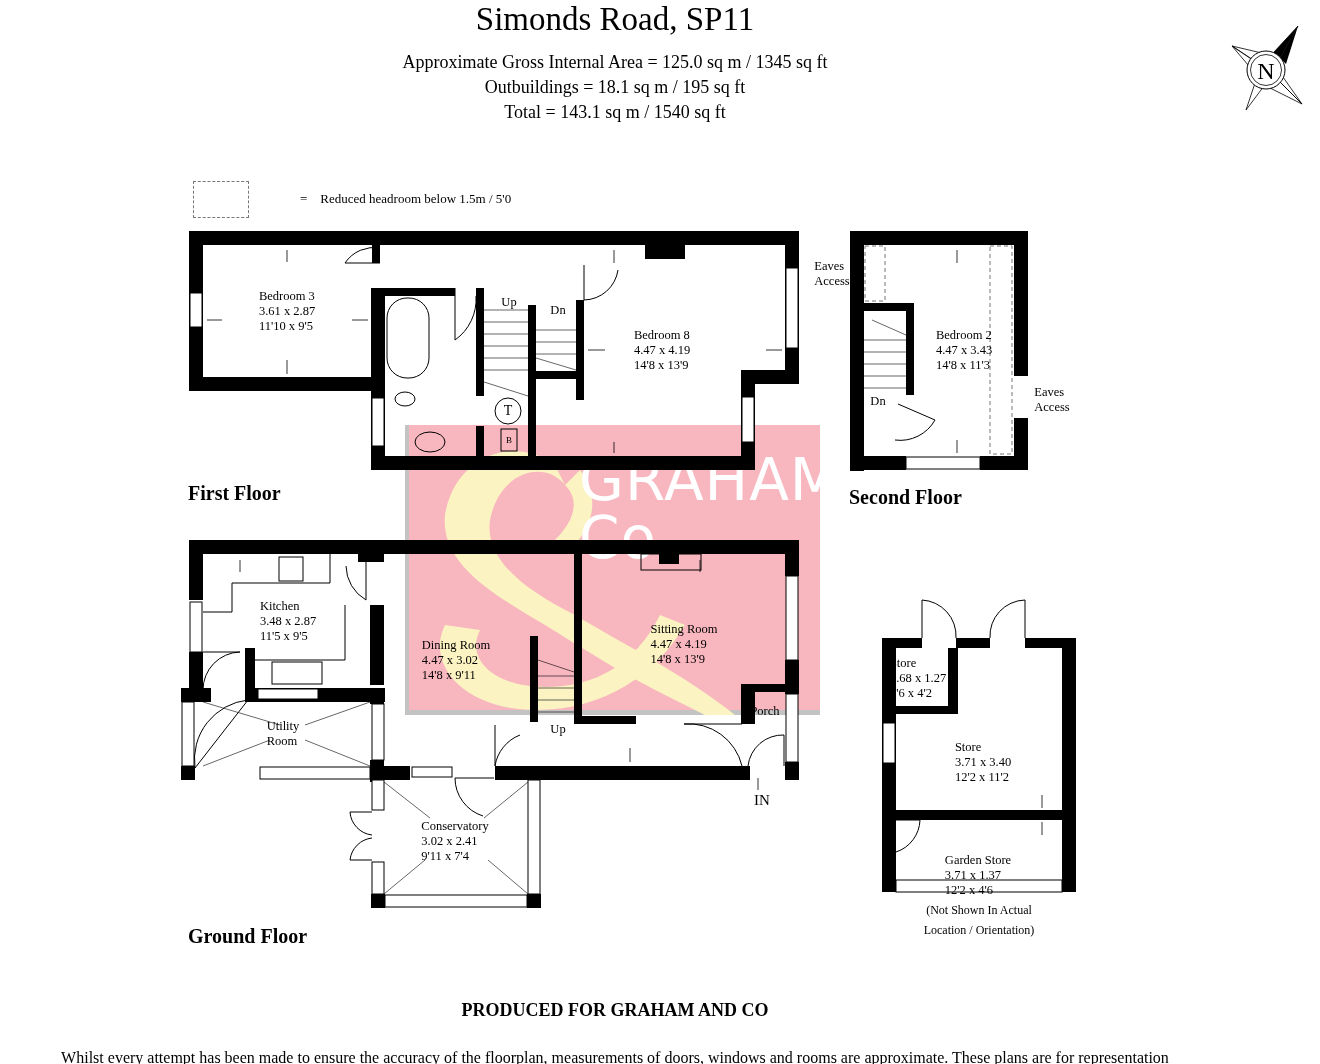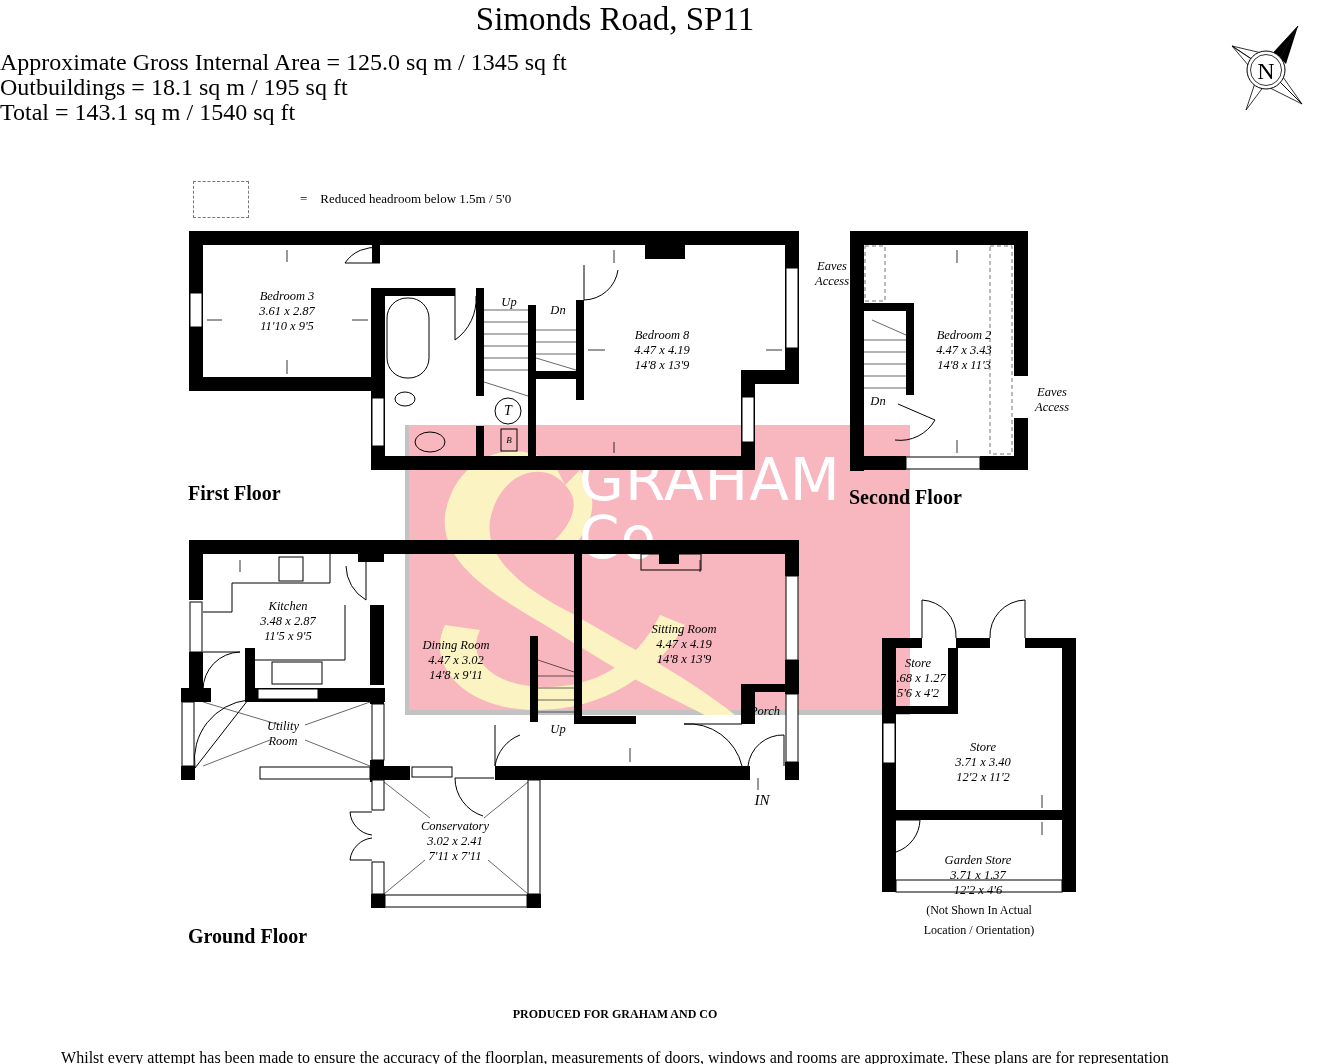--- a/index.html
+++ b/index.html
@@ -1,29 +1,29 @@
 <!DOCTYPE html>
 <html><head>
 <meta charset="utf-8">
 <style>
   html, body { margin: 0; padding: 0; background: #ffffff; }
   body { width: 1320px; height: 1064px; position: relative; overflow: hidden; font-family: "Liberation Serif", serif; color: #000; }
   .abs { position: absolute; }
   .title { left: 0; width: 1230px; top: 0; text-align: center; font-weight: normal; font-size: 33px; line-height: 38px; }
-  .area-line { left: 0; width: 1230px; text-align: left; font-size: 24px; line-height: 25px; }
+  .area-line { left: 0; width: 1230px; text-align: center; font-size: 18px; line-height: 25px; }
   .compass { left: 1226px; top: 22px; width: 80px; height: 96px; }
   .legend-box { left: 193px; top: 181px; width: 56px; height: 37px; border: 1px dashed #777; box-sizing: border-box; }
   .legend-text { left: 267px; top: 191px; font-size: 13px; margin-left: 33px; }
   .floor-label { font-weight: bold; font-size: 20px; text-align: right; }
-  .room { position: absolute; text-align: center; font-size: 12.5px; line-height: 15px; white-space: nowrap; transform: translateX(-50%); font-style: italic; }
+  .room { position: absolute; text-align: left; font-size: 12.5px; line-height: 15px; white-space: nowrap; transform: translateX(-50%); }
   .note { text-align: center; font-size: 12px; line-height: 20px; white-space: nowrap; transform: translateX(-50%); }
-  .footer-title { left: 0; width: 1230px; top: 1000px; text-align: center; font-weight: bold; font-size: 12px; margin-top: 7px; }
+  .footer-title { left: 0; width: 1230px; top: 1000px; text-align: center; font-weight: bold; font-size: 18px; }
   .footer-text { left: 0; width: 1230px; top: 1019px; text-align: center; font-size: 16px; line-height: 21px; margin-top: 28px; }
   svg.plan { position: absolute; left: 0; top: 0; }
-  .wm { position: absolute; left: 405px; top: 425px; width: 505px; height: 290px; background: #f7aab5; opacity: 0.85; border-left: 4px solid #b9b9b9; border-bottom: 5px solid #b9b9b9; box-sizing: border-box; }
+  .wm { position: absolute; left: 405px; top: 425px; width: 415px; height: 290px; background: #f7aab5; opacity: 0.85; border-left: 4px solid #b9b9b9; border-bottom: 5px solid #b9b9b9; box-sizing: border-box; }
   .wm-text { position: absolute; font-family: "DejaVu Sans", sans-serif; color: #fff; font-size: 58px; line-height: 58px; letter-spacing: 1px; }
 </style>
 </head>
 <body>
 
 <div class="abs title">Simonds Road, SP11</div>
 <div class="abs area-line" style="top:50px">Approximate Gross Internal Area = 125.0 sq m / 1345 sq ft</div>
 <div class="abs area-line" style="top:75px">Outbuildings = 18.1 sq m / 195 sq ft</div>
 <div class="abs area-line" style="top:100px">Total = 143.1 sq m / 1540 sq ft</div>
 
@@ -279,21 +279,21 @@
   <div>4.47 x 4.19</div>
   <div>14'8 x 13'9</div>
 </div>
 <div class="room" style="left:283px;top:719px">
   <div>Utility</div>
   <div>Room</div>
 </div>
 <div class="room" style="left:455px;top:819px">
   <div>Conservatory</div>
   <div>3.02 x 2.41</div>
-  <div>7'11 x 7'11</div>
+  <div>9'11 x 7'4</div>
 </div>
 <div class="room" style="left:765px;top:704px">Porch</div>
 <div class="room" style="left:558px;top:722px">Up</div>
 <div class="room" style="left:762px;top:793px;font-size:15px">IN</div>
 
 <div class="room" style="left:918px;top:656px">
   <div>Store</div>
   <div>1.68 x 1.27</div>
   <div>5'6 x 4'2</div>
 </div>

